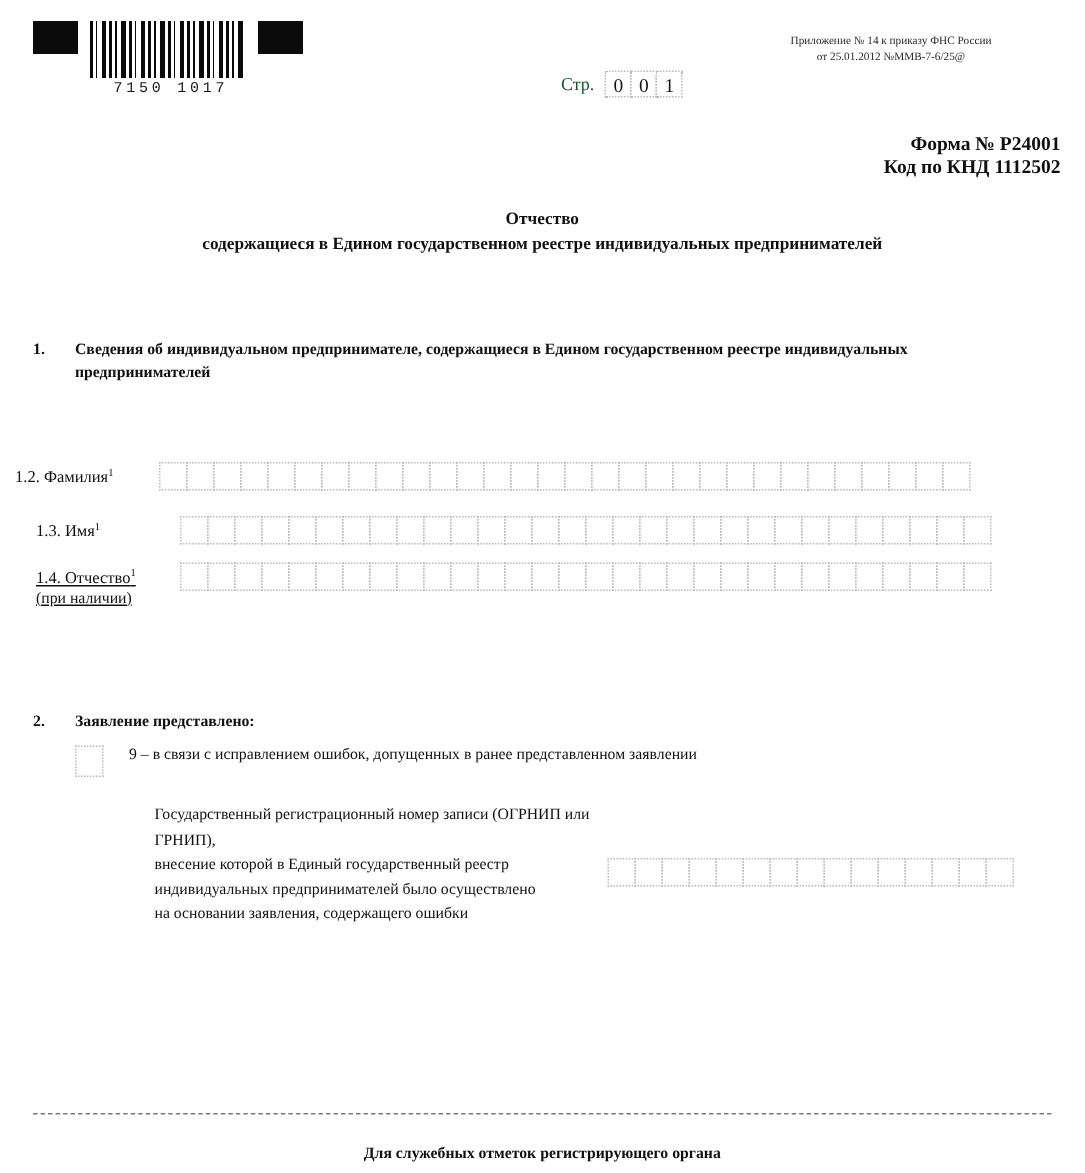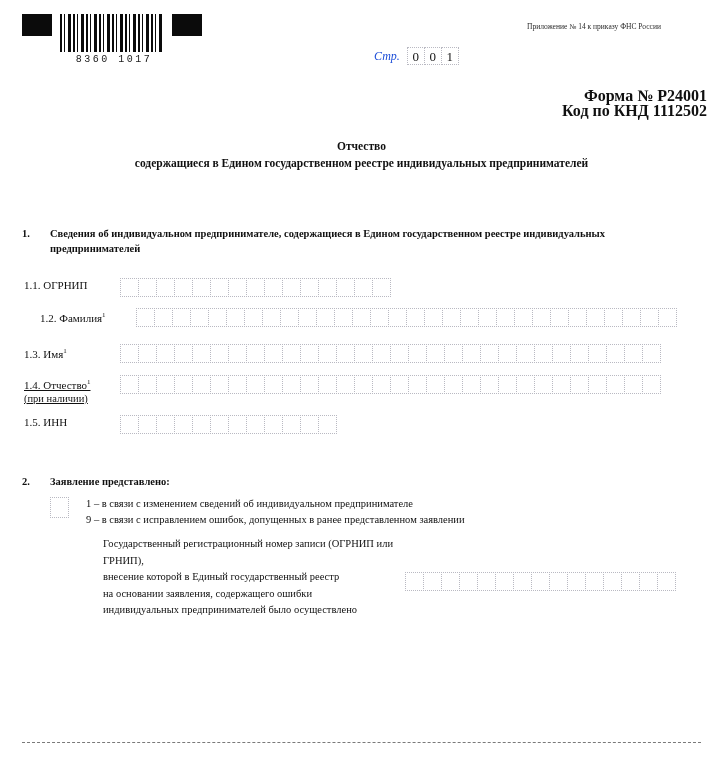--- a/index.html
+++ b/index.html
@@ -79,22 +79,21 @@
   .stranitsa {
     position: absolute;
     left: 374px;
     top: 47px;
     display: flex;
     align-items: center;
   }
   .stranitsa .lbl {
     font-size: 12px;
     margin-right: 7px;
-    color: #1d4ed8;
-    font-style: italic;
+    color: #14532d;
   }
 
   
   .cells {
     display: flex;
   }
   .cell {
     width: 19px;
     height: 19px;
     border: 1px dotted #b9b9c2;
@@ -112,21 +111,21 @@
     line-height: 18px;
   }
 
   
   .formcode {
     position: absolute;
     right: 16px;
     top: 88px;
     text-align: right;
     font-weight: bold;
-    font-size: 16px;
+    font-size: 13px;
     line-height: 15px;
   }
 
   
   .title {
     position: absolute;
     left: 0;
     right: 0;
     top: 138px;
     text-align: center;
@@ -173,21 +172,21 @@
   .field-label sup {
     font-size: 7px;
     vertical-align: super;
   }
   .field-label .sub {
     display: block;
     font-size: 10.5px;
   }
 
   #row-ogrnip   { left: 24px; top: 278px; }
-  #row-familiya { left: 40px; top: 308px; }
+  #row-familiya { left: 10px; top: 308px; }
   #row-imya     { left: 24px; top: 344px; }
   #row-otchestvo{ left: 24px; top: 375px; text-decoration: underline; }
   #row-inn      { left: 24px; top: 415px; }
 
   .label-w { width: 96px; flex: none; }
 
   
   .opt-wrap {
     position: absolute;
     left: 50px;
@@ -247,25 +246,26 @@
 <body>
 
 <div class="page">
 
   <div class="barcode-block">
     <div class="barcode-row">
       <div class="blk"></div>
       <div class="bars"></div>
       <div class="blk"></div>
     </div>
-    <div class="barcode-digits">8360 1017</div>
+    <div class="barcode-digits">7150 1017</div>
   </div>
 
   <div class="appendix">
     <div>Приложение № 14  к приказу ФНС России</div>
+    <div>от  25.01.2012   №ММВ-7-6/25@</div>
   </div>
 
   <div class="stranitsa">
     <span class="lbl">Стр.</span>
     <span class="cells" id="page-number-cells">
         <div class="cell sm">0</div>
         <div class="cell sm">0</div>
         <div class="cell sm">1</div>
       </span>
   </div>
@@ -278,40 +278,20 @@
   <div class="title">
     <span class="t1">Отчество</span>
     <span class="t3">содержащиеся в Едином государственном реестре индивидуальных предпринимателей</span>
   </div>
 
   <div class="section" id="section-1">
     <span class="num">1.</span>
     <span class="txt">Сведения об индивидуальном предпринимателе, содержащиеся в Едином государственном реестре индивидуальных предпринимателей</span>
   </div>
 
-  <div class="field-row" id="row-ogrnip">
-      <div class="field-label label-w">1.1. ОГРНИП</div>
-      <div class="cells">
-        <div class="cell"></div>
-        <div class="cell"></div>
-        <div class="cell"></div>
-        <div class="cell"></div>
-        <div class="cell"></div>
-        <div class="cell"></div>
-        <div class="cell"></div>
-        <div class="cell"></div>
-        <div class="cell"></div>
-        <div class="cell"></div>
-        <div class="cell"></div>
-        <div class="cell"></div>
-        <div class="cell"></div>
-        <div class="cell"></div>
-        <div class="cell"></div>
-      </div>
-    </div>
   <div class="field-row" id="row-familiya">
       <div class="field-label label-w">1.2. Фамилия<sup>1</sup></div>
       <div class="cells">
         <div class="cell"></div>
         <div class="cell"></div>
         <div class="cell"></div>
         <div class="cell"></div>
         <div class="cell"></div>
         <div class="cell"></div>
         <div class="cell"></div>
@@ -403,56 +383,38 @@
         <div class="cell"></div>
         <div class="cell"></div>
         <div class="cell"></div>
         <div class="cell"></div>
         <div class="cell"></div>
         <div class="cell"></div>
         <div class="cell"></div>
         <div class="cell"></div>
       </div>
     </div>
-  <div class="field-row" id="row-inn">
-      <div class="field-label label-w">1.5. ИНН</div>
-      <div class="cells">
-        <div class="cell"></div>
-        <div class="cell"></div>
-        <div class="cell"></div>
-        <div class="cell"></div>
-        <div class="cell"></div>
-        <div class="cell"></div>
-        <div class="cell"></div>
-        <div class="cell"></div>
-        <div class="cell"></div>
-        <div class="cell"></div>
-        <div class="cell"></div>
-        <div class="cell"></div>
-      </div>
-    </div>
 
   <div class="section" id="section-2">
     <span class="num">2.</span>
     <span class="txt">Заявление представлено:</span>
   </div>
 
   <div class="opt-wrap">
     <div class="opt-box" id="reason-checkbox"></div>
     <div class="opt-lines">
-      <div>1 – в связи с изменением сведений об индивидуальном предпринимателе</div>
       <div>9 – в связи с исправлением ошибок, допущенных в ранее представленном заявлении</div>
     </div>
   </div>
 
   <div class="para">
     <div>Государственный регистрационный номер записи (ОГРНИП или ГРНИП),</div>
     <div>внесение которой в Единый государственный реестр</div>
+    <div>индивидуальных предпринимателей было осуществлено</div>
     <div>на основании заявления, содержащего ошибки</div>
-    <div>индивидуальных предпринимателей было осуществлено</div>
   </div>
 
   <div class="cells" id="row-grnip">
       <div class="cell"></div>
       <div class="cell"></div>
       <div class="cell"></div>
       <div class="cell"></div>
       <div class="cell"></div>
       <div class="cell"></div>
       <div class="cell"></div>
@@ -460,14 +422,15 @@
       <div class="cell"></div>
       <div class="cell"></div>
       <div class="cell"></div>
       <div class="cell"></div>
       <div class="cell"></div>
       <div class="cell"></div>
       <div class="cell"></div>
     </div>
 
   <div class="dash-line"></div>
+  <div class="footer-title">Для служебных отметок регистрирующего органа</div>
 
 </div>
 
 </body></html>

